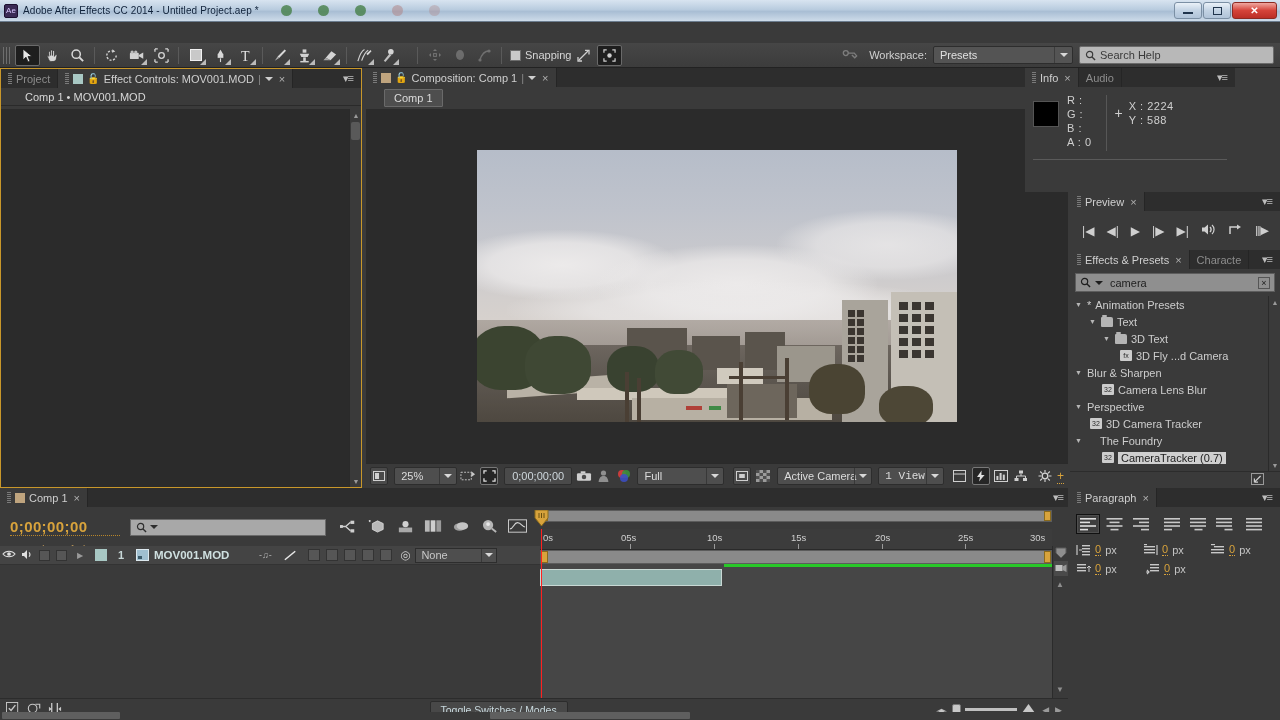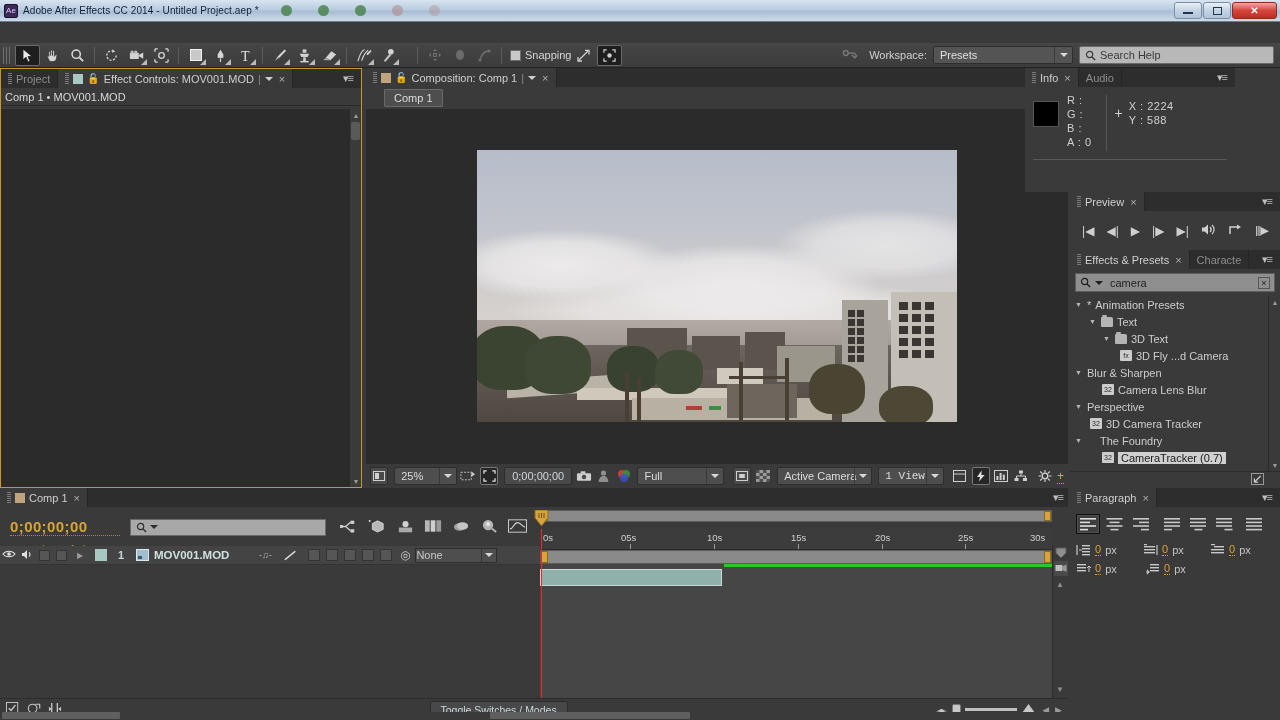--- a/index.html
+++ b/index.html
@@ -103,21 +103,21 @@
   .ptab .x { color:#b0b0b0; font-size:11px; margin-left:2px; }
   .ptab .swatch { width:10px;height:10px; }
   .ptab .lock { font-size:10px; color:#aaa; }
   .ptabs .filler { flex:1; background:#2d2d2d; display:flex;align-items:center;justify-content:flex-end;}
   .pmenu { color:#bdbdbd; font-size:11px; padding:0 5px; letter-spacing:-1px;}
 
   
   #effect-controls { left:0; top:68px; width:362px; height:420px;
      border:1px solid #c8972a; background:#3a3a3a; }
   #ec-sub { height:18px;background:#3a3a3a;border-bottom:1px solid #2a2a2a;
-     display:flex;align-items:center;padding-left:4px;color:#d8d8d8;font-size:11px;}
+     display:flex;align-items:center;padding-left:24px;color:#d8d8d8;font-size:11px;}
   #ec-body { position:absolute; left:0;top:40px;right:0;bottom:0; background:#2b2b2b; }
   .vscroll { position:absolute;right:0;top:0;width:12px;bottom:0;background:#3a3a3a;
      border-left:1px solid #2a2a2a;}
   .vscroll .up,.vscroll .dn { position:absolute;left:0;width:12px;height:12px;
      display:flex;align-items:center;justify-content:center;color:#9a9a9a;font-size:7px;}
   .vscroll .up{top:0;} .vscroll .dn{bottom:0;}
   .vscroll .thumb { position:absolute;left:1px;right:1px;top:13px;height:18px;background:#595959;border-radius:2px;}
 
   
   #comp-panel { left:366px; top:68px; width:702px; height:420px; background:#3a3a3a; }
@@ -1174,21 +1174,21 @@
         <span style="width:18px;display:flex;justify-content:center;">
             <span style="width:12px;height:12px;background:#565656;border:1px solid #333;"></span>
           </span>
         <span style="width:18px;display:flex;justify-content:center;">
             <span style="width:12px;height:12px;background:#565656;border:1px solid #333;"></span>
           </span>
         <span style="width:18px;display:flex;justify-content:center;">
             <span style="width:12px;height:12px;background:#565656;border:1px solid #333;"></span>
           </span>
         <span style="width:20px;text-align:center;color:#cfcfcf;font-size:12px;">◎</span>
-        <span style="width:82px;height:15px;background:#4e4e4e;border:1px solid #2d2d2d;display:flex;align-items:center;position:relative;color:#c8c8c8;">
+        <span style="width:82px;height:15px;background:#4e4e4e;border:1px solid #2d2d2d;display:flex;align-items:center;padding-left:5px;position:relative;color:#c8c8c8;">
           <span>None</span>
           <span style="position:absolute;right:0;top:0;bottom:0;width:15px;border-left:1px solid #383838;display:flex;align-items:center;justify-content:center;">
             <span class="tri-d" style="border-top:4px solid #d8d8d8"></span>
           </span>
         </span>
       </div>
     </div>
 
     <div id="tl-right">
       <div id="tl-workbar">

